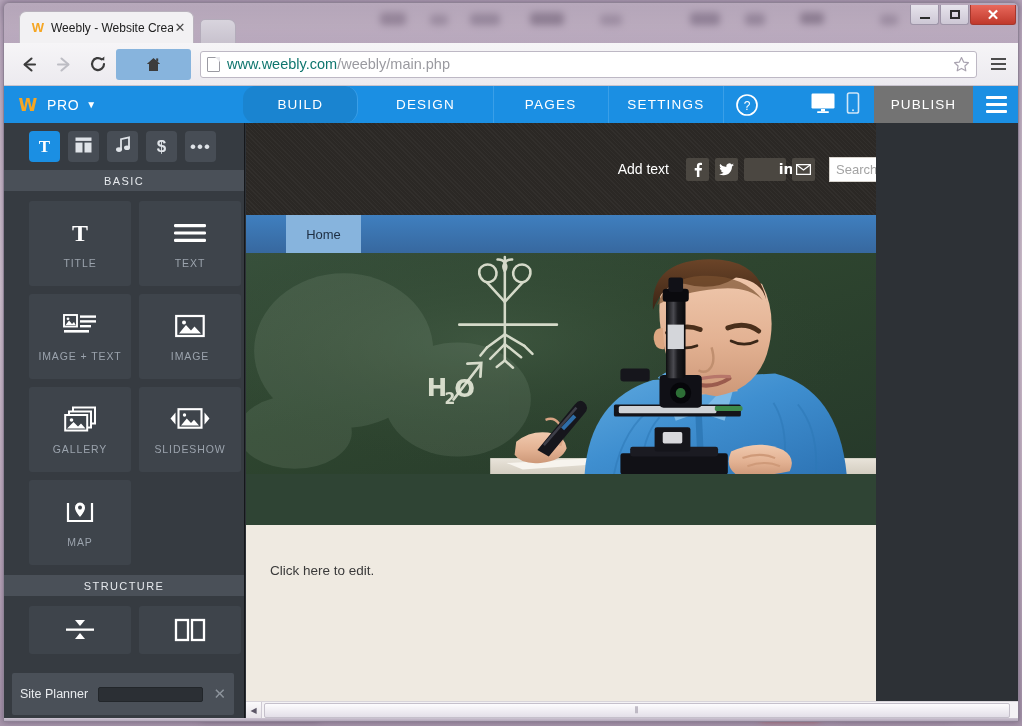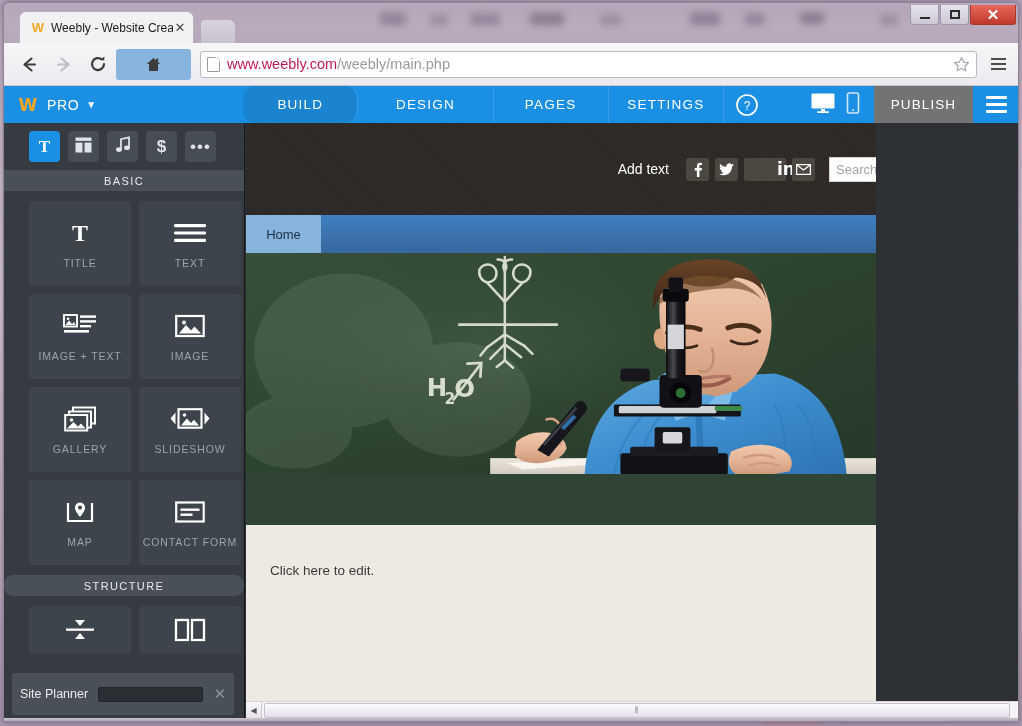--- a/index.html
+++ b/index.html
@@ -124,21 +124,21 @@
   }
   #page-doc-icon:after {
     content:''; position:absolute; right:-1px; top:-1px;
     border-width: 0 5px 5px 0; border-style: solid;
     border-color: transparent #e9e9ee transparent transparent;
   }
   #url-text {
     flex: 1 1 auto; margin-left: 7px; font-size: 14.5px; color: #9a9aa0;
     white-space: nowrap; overflow: hidden;
   }
-  #url-text .host { color: #be185d; }
+  #url-text .host { color: #0f766e; }
   #star-icon { flex: 0 0 18px; width:18px; height:18px; display:flex; align-items:center; justify-content:center; }
   #menu-icon {
     width: 26px; height: 26px; margin-right: 9px;
     display:flex; flex-direction: column; align-items:center; justify-content:center; gap:3px;
   }
   #menu-icon i { display:block; width:15px; height:2px; background:#4d4d4d; }
 
   
   #weebly-app {
     position: absolute; left: 0; top: 83px; width: 1016px; height: 637px;
@@ -268,33 +268,33 @@
     padding-right: 0;
   }
   #add-text-slot { color: #ffffff; font-size: 14px; margin-right: 17px; }
   #social-icons { display:flex; gap: 6px; margin-right: 14px; }
   .social-icon {
     width: 23px; height: 23px; background: #4b4741; border-radius: 2px;
     display:flex; align-items:center; justify-content:center;
     color: #ffffff; font-size: 13px; font-weight: 700;
     font-family: "DejaVu Sans", sans-serif;
   }
-  .social-icon.linkedin { font-size: 17px; padding-left: 42px; }
+  .social-icon.linkedin { font-size: 14px; padding-left: 42px; }
   #site-search {
     width: 86px; height: 25px; background:#ffffff;
     border: 1px solid #d7d3cd;
     display:flex; align-items:center; padding-left: 6px;
     font-size: 13px; color: #a3a3a3; overflow:hidden; white-space:nowrap;
     margin-right: -39px;
   }
 
   #site-nav {
     position: relative; height: 38px;
     background: linear-gradient(180deg,#3f7fbf,#37689f);
-    display: flex; align-items: stretch;
+    display: flex; align-items: stretch; padding-left: 40px;
   }
   #nav-home {
     width: 75px; background: #87b4dd; color: #1d2e42;
     display:flex; align-items:center; justify-content:center;
     font-size: 13px;
   }
 
   #hero-image {
     position: relative; height: 272px; overflow: hidden;
     background: #2f4434;
@@ -579,33 +579,23 @@
           <span class="tile-icon">
             <svg width="30" height="26" viewBox="0 0 30 26" aria-hidden="true">
               <path d="M3 4 V22 H27 V4" fill="none" stroke="#ffffff" stroke-width="2.2"></path>
               <path d="M15 3 a5.6 5.6 0 0 0 -5.6 5.6 c0 4.3 5.6 10.2 5.6 10.2 s5.6 -5.9 5.6 -10.2 A5.6 5.6 0 0 0 15 3 Z" fill="#ffffff" stroke="#3e444b" stroke-width="1.2"></path>
               <circle cx="15" cy="8.6" r="2" fill="#3e444b"></circle>
             </svg>
           </span>
           <span class="tile-label">MAP</span>
         </div>
 
-        <div class="element-tile">
-          <span class="tile-icon">
-            <svg width="30" height="22" viewBox="0 0 30 22" aria-hidden="true">
-              <rect x="1.2" y="1.5" width="27.5" height="19" fill="none" stroke="#ffffff" stroke-width="2.2"></rect>
-              <rect x="5.5" y="7.5" width="19" height="2.4" fill="#ffffff"></rect>
-              <rect x="5.5" y="12.5" width="12" height="2.4" fill="#ffffff"></rect>
-            </svg>
-          </span>
-          <span class="tile-label">CONTACT FORM</span>
-        </div>
-      </div>
-
-      <div class="section-header" style="margin-top:10px;border-radius:9px;">STRUCTURE</div>
+      </div>
+
+      <div class="section-header" style="margin-top:10px;">STRUCTURE</div>
 
       <div id="structure-grid">
         <div class="element-tile">
           <span class="tile-icon" style="margin-bottom:0;">
             <svg width="34" height="26" viewBox="0 0 34 26" aria-hidden="true">
               <path d="M12 3 L22 3 L17 9 Z" fill="#ffffff"></path>
               <rect x="3" y="11.5" width="28" height="2.3" fill="#ffffff"></rect>
               <path d="M12 22 L22 22 L17 16 Z" fill="#ffffff"></path>
             </svg>
           </span>

